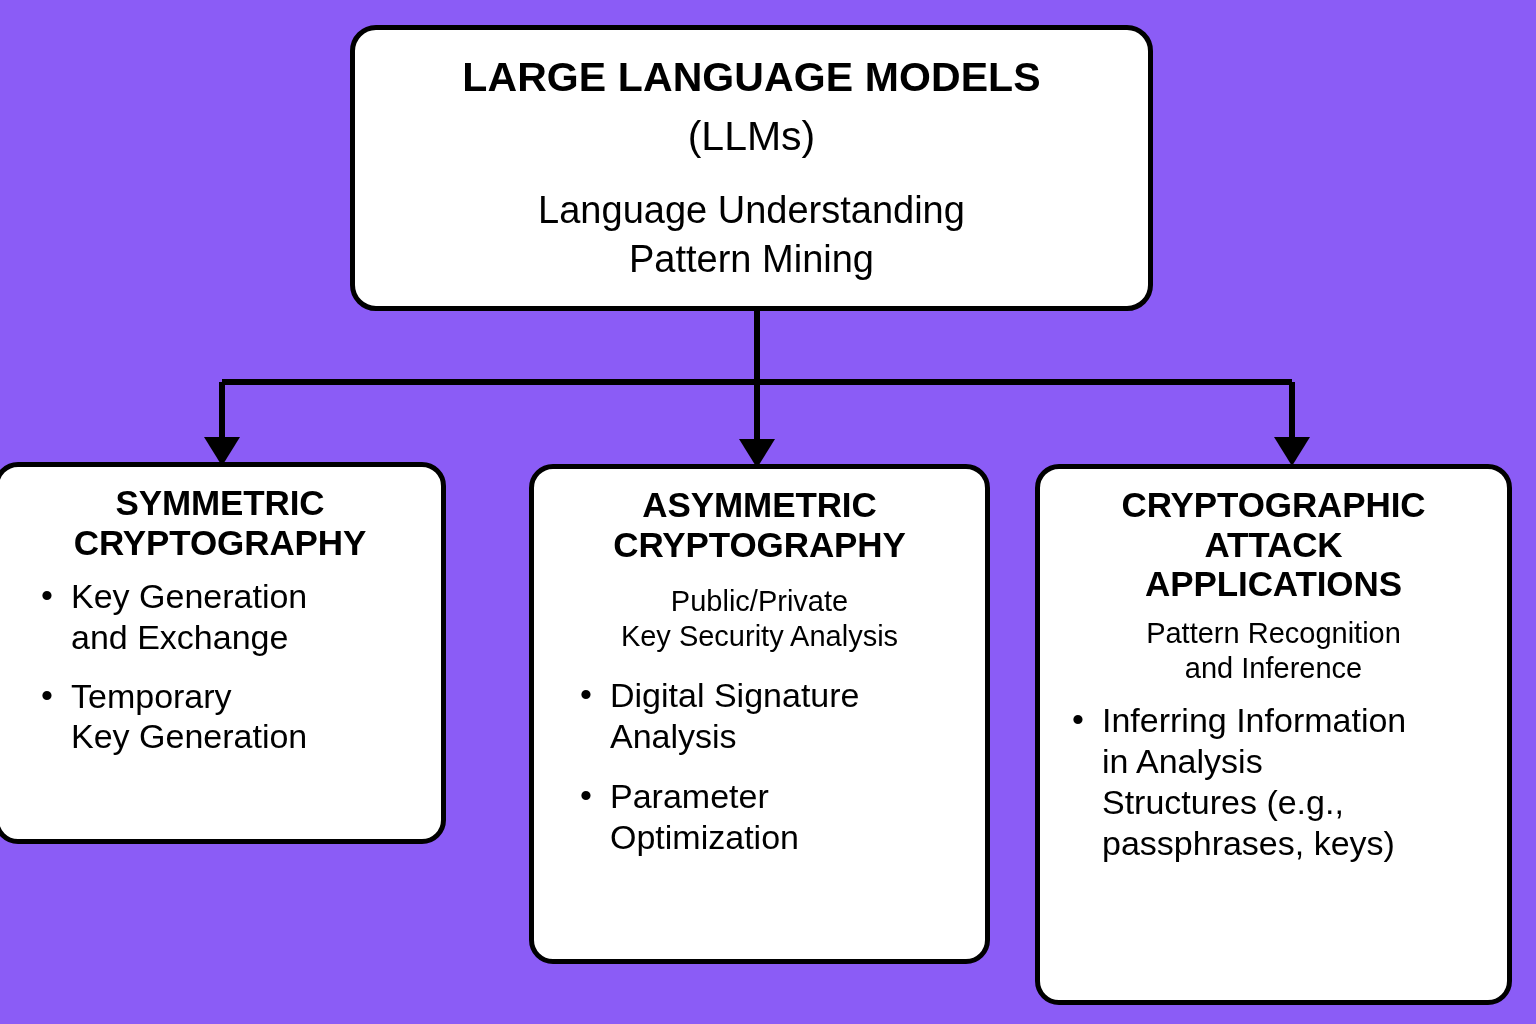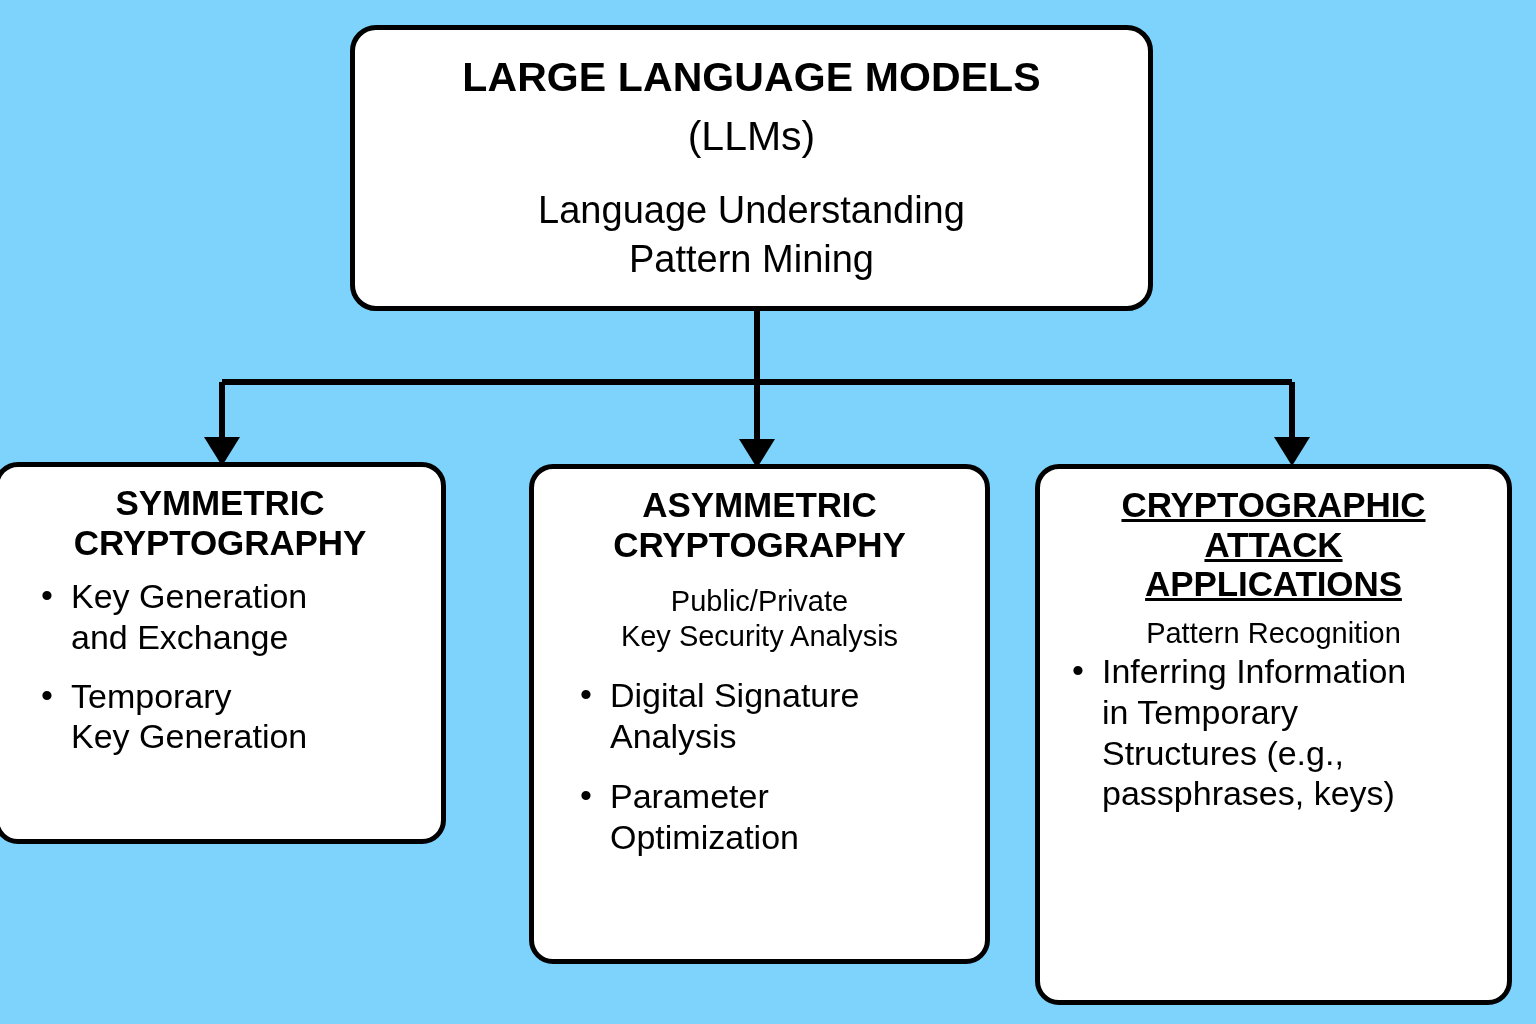--- a/index.html
+++ b/index.html
@@ -5,21 +5,21 @@
 <style>
   html, body {
     margin: 0;
     padding: 0;
     background: #ffffff;
   }
   #canvas {
     position: relative;
     width: 1536px;
     height: 1024px;
-    background: #7dd3fc;
+    background: #8b5cf6;
     font-family: "Liberation Sans", sans-serif;
     color: #000000;
     overflow: hidden;
   }
 
   
   #connectors {
     position: absolute;
     left: 0;
     top: 0;
@@ -143,22 +143,22 @@
 
   
   #node-attack {
     left: 1035px;
     top: 464px;
     width: 477px;
     height: 541px;
     padding: 16px 10px 10px 10px;
     border-radius: 24px;
   }
-  #node-attack .heading { margin-bottom: 12px; text-decoration: underline; }
-  #node-attack .lead { }
+  #node-attack .heading { margin-bottom: 12px; }
+  #node-attack .lead { margin-bottom: 14px; }
   #node-attack ul.bullets { padding-left: 16px; }
 </style>
 </head>
 <body>
 
 <div id="canvas">
 
   <svg id="connectors" viewBox="0 0 1536 1024" width="1536" height="1024" aria-hidden="true">
     <g stroke="#000000" stroke-width="6" fill="none" stroke-linecap="butt">
 
@@ -227,24 +227,25 @@
   </div>
 
   <div class="node child" id="node-attack">
     <div class="heading">
       <div>CRYPTOGRAPHIC</div>
       <div>ATTACK</div>
       <div>APPLICATIONS</div>
     </div>
     <div class="lead">
       <div>Pattern Recognition</div>
+      <div>and Inference</div>
     </div>
     <ul class="bullets">
       <li>
         <span class="l1">Inferring Information</span>
-        <span class="l2">in Temporary</span>
+        <span class="l2">in Analysis</span>
         <span class="l2">Structures (e.g.,</span>
         <span class="l2">passphrases, keys)</span>
       </li>
     </ul>
   </div>
 
 </div>
 
 </body></html>

